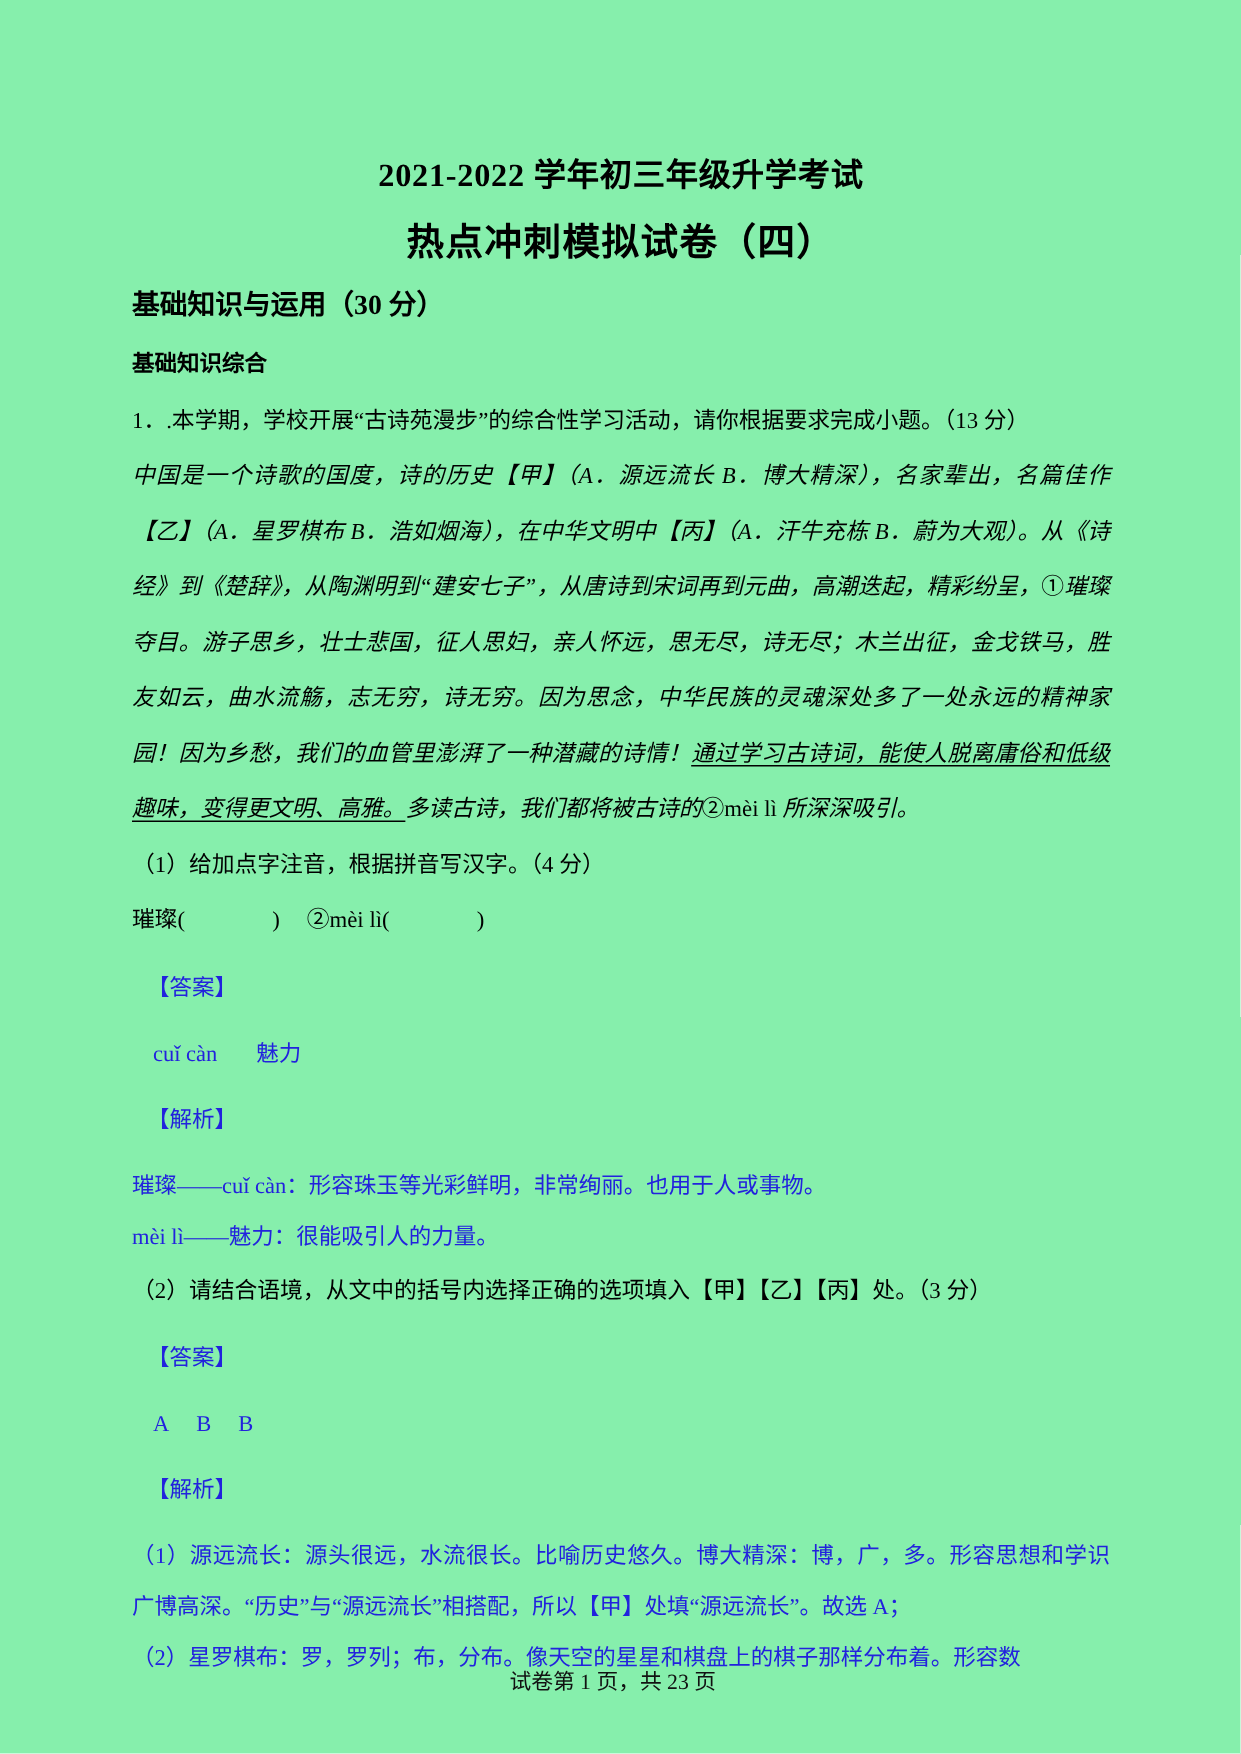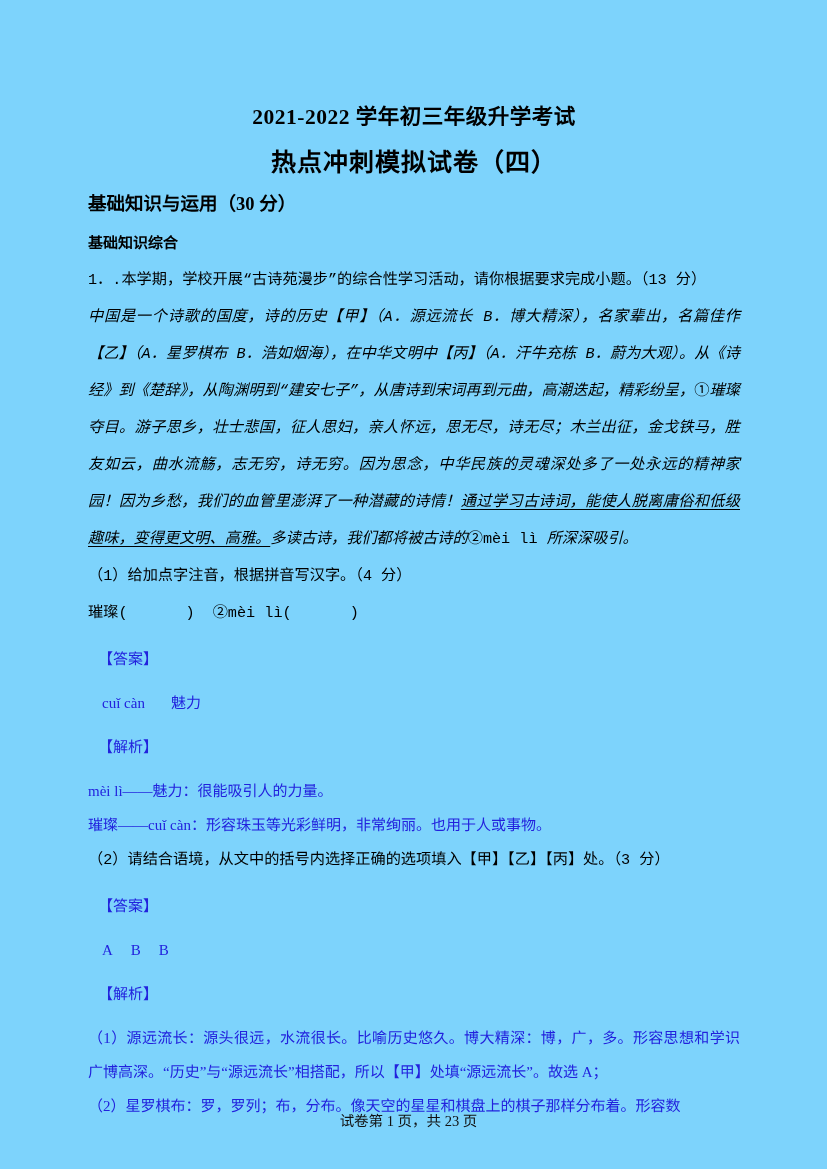--- a/index.html
+++ b/index.html
@@ -10,21 +10,21 @@
   body {
     font-family: "Liberation Serif", "DejaVu Serif", serif;
     color: #000000;
     -webkit-font-smoothing: antialiased;
   }
   .page {
     position: relative;
     width: 827px;
     height: 1169px;
     margin: 0 auto;
-    background: #7dd3fc;
+    background: #86efac;
     overflow: hidden;
     box-sizing: border-box;
   }
   .content {
     position: absolute;
     left: 88px;
     top: 0;
     width: 652px;
   }
 
@@ -72,21 +72,20 @@
   }
 
   
   p.body {
     font-size: 15.2px;
     line-height: 37px;
     margin: 0;
     text-align: justify;
     text-justify: inter-ideograph;
     word-break: break-all;
-    font-family: Liberation Mono, monospace;
   }
   p.q-lead {
     padding-top: 8px;
   }
   .passage {
     font-style: italic;
   }
   .ul {
     text-decoration: underline;
     text-underline-offset: 3px;
@@ -160,22 +159,22 @@
     <p class="body">
       <span>璀璨(</span><span class="blank"></span><span>)</span><span class="sp"></span><span class="circled">②</span><span>mèi lì(</span><span class="blank"></span><span>)</span>
     </p>
 
     <p class="ans-head blue">【答案】</p>
     <p class="ans-body blue indent1">
       <span>cuǐ càn</span><span class="sp-lg"></span><span>魅力</span>
     </p>
 
     <p class="ans-head blue">【解析】</p>
+    <p class="ans-body blue">璀璨——cuǐ càn：形容珠玉等光彩鲜明，非常绚丽。也用于人或事物。</p>
     <p class="ans-body blue">mèi lì——魅力：很能吸引人的力量。</p>
-    <p class="ans-body blue">璀璨——cuǐ càn：形容珠玉等光彩鲜明，非常绚丽。也用于人或事物。</p>
 
     <p class="body">（2）请结合语境，从文中的括号内选择正确的选项填入【甲】【乙】【丙】处。（3 分）</p>
 
 
     <p class="ans-head blue">【答案】</p>
     <p class="ans-body blue indent1">
       <span>A</span><span class="sp"></span><span>B</span><span class="sp"></span><span>B</span>
     </p>
 
     <p class="ans-head blue">【解析】</p>

